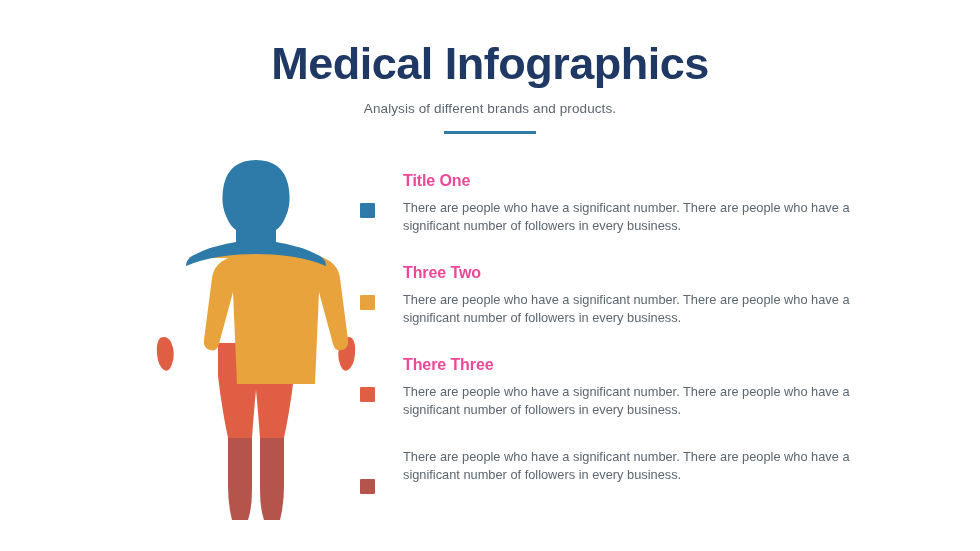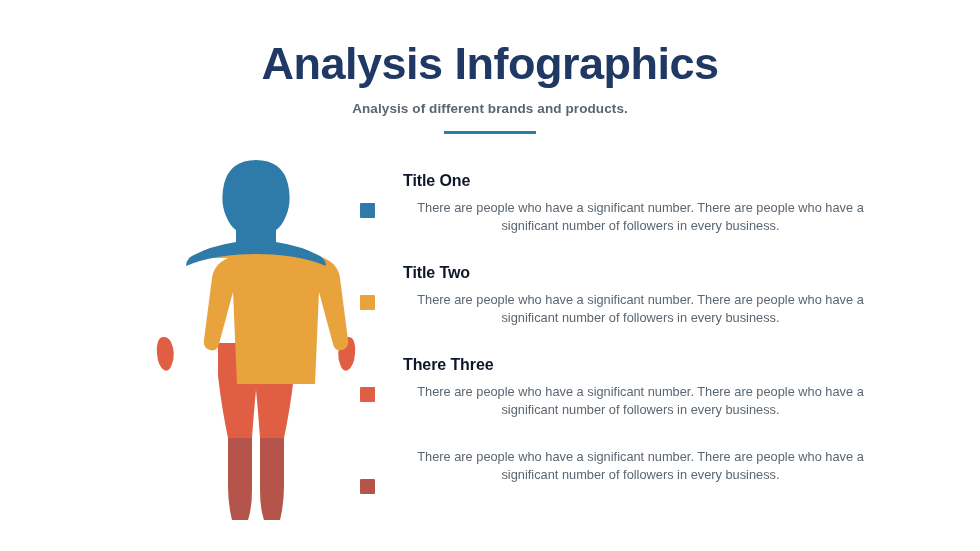--- a/index.html
+++ b/index.html
@@ -34,21 +34,20 @@
     color: #1f3864;
     letter-spacing: -0.5px;
     line-height: 1.05;
     margin: 0;
   }
   .subtitle {
     font-size: 13.5px;
     color: #5b6670;
     margin-top: 14px;
     letter-spacing: 0.1px;
-    font-weight: bold;
   }
   .rule {
     width: 92px;
     height: 3px;
     background: #2e7aa8;
     margin: 15px auto 0 auto;
   }
 
   
   .figure-wrap {
@@ -83,40 +82,39 @@
     margin-top: 31px;
     margin-right: 28px;
     border-radius: 1px;
   }
   .item-text {
     flex: 1 1 auto;
   }
   .item-title {
     font-size: 16px;
     font-weight: bold;
-    color: #0f172a;
+    color: #ec4899;
     margin: 0 0 9px 0;
     letter-spacing: -0.1px;
   }
   .item-body {
     font-size: 12.8px;
     line-height: 1.42;
     color: #5b6670;
     max-width: 475px;
     margin: 0;
-    text-align: center;
   }
 </style>
 </head>
 <body>
 
 <div class="slide">
 
   <div class="header">
-    <h1 class="title">Analysis Infographics</h1>
+    <h1 class="title">Medical Infographics</h1>
     <div class="subtitle">Analysis of different brands and products.</div>
     <div class="rule"></div>
   </div>
 
   <div class="figure-wrap">
     <svg width="240" height="370" viewBox="0 0 240 370" xmlns="http://www.w3.org/2000/svg">
 
       <g>
         <path d="M88 262 L112 262 L112 330 Q112 348 108 360 L92 360 Q88 344 88 326 Z" fill="#b4544a"></path>
         <path d="M120 262 L144 262 L144 326 Q144 344 140 360 L124 360 Q120 348 120 330 Z" fill="#b4544a"></path>
@@ -144,21 +142,21 @@
       <span class="bullet" style="background:#2e7aa8"></span>
       <div class="item-text">
         <div class="item-title">Title One</div>
         <p class="item-body">There are people who have a significant number. There are people who have a significant number of followers in every business.</p>
       </div>
     </div>
 
     <div class="item">
       <span class="bullet" style="background:#e8a33d"></span>
       <div class="item-text">
-        <div class="item-title">Title Two</div>
+        <div class="item-title">Three Two</div>
         <p class="item-body">There are people who have a significant number. There are people who have a significant number of followers in every business.</p>
       </div>
     </div>
 
     <div class="item">
       <span class="bullet" style="background:#e05f44"></span>
       <div class="item-text">
         <div class="item-title">There Three</div>
         <p class="item-body">There are people who have a significant number. There are people who have a significant number of followers in every business.</p>
       </div>

